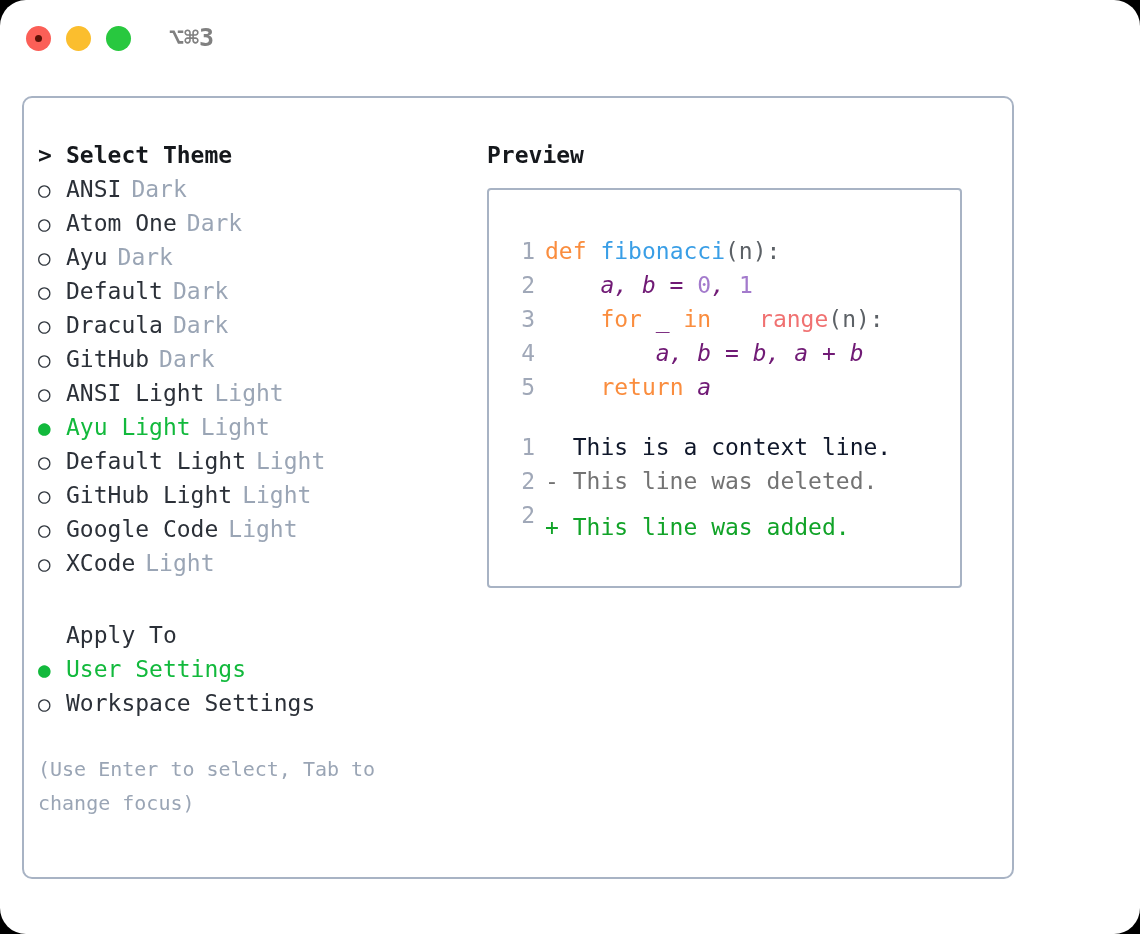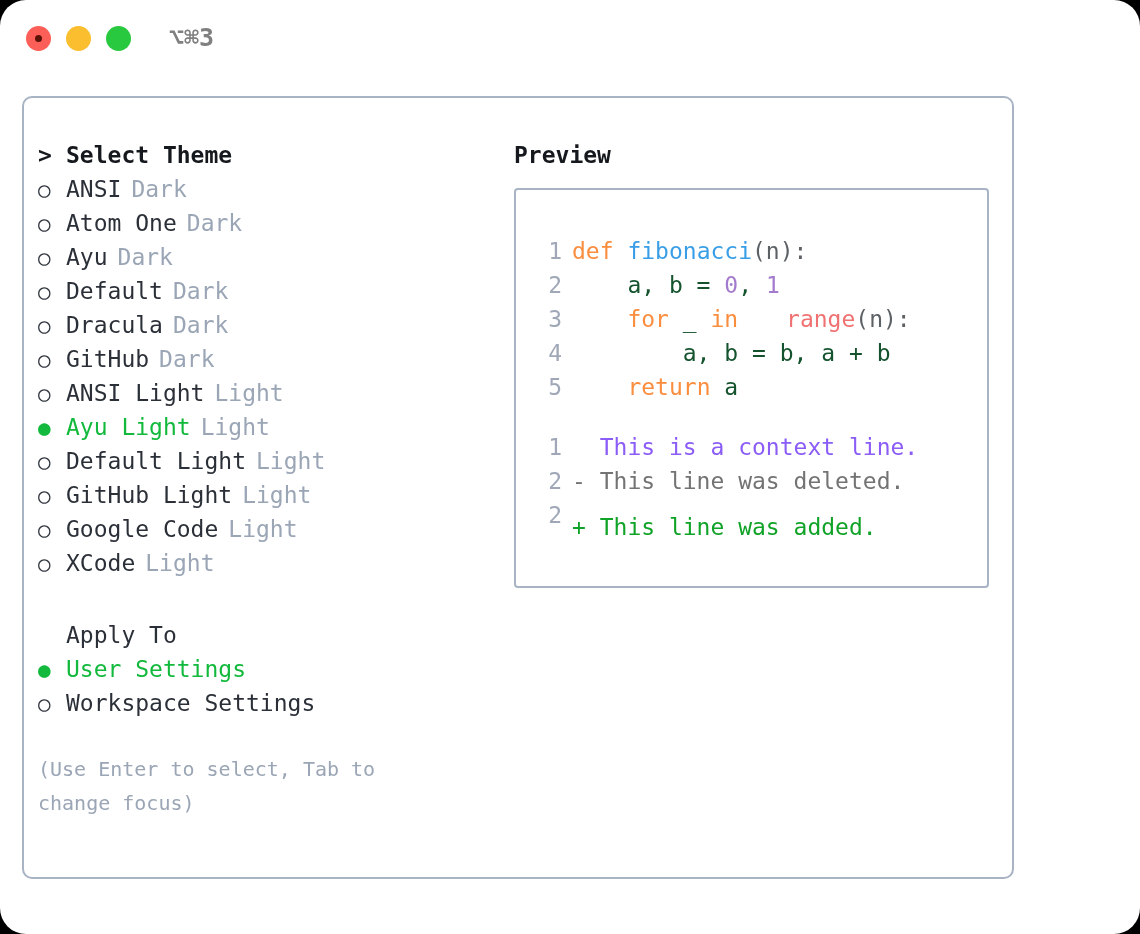--- a/index.html
+++ b/index.html
@@ -111,21 +111,21 @@
     margin-top: 6px;
     font-size: 20px;
     line-height: 34px;
     color: #9AA5B5;
     width: 410px;
   }
 
   
   #right-pane {
     position: absolute;
-    left: 490px;
+    left: 463px;
     top: 44px;
     width: 500px;
   }
   #preview-title {
     font-size: 23px;
     font-weight: bold;
     color: #15181C;
     margin-bottom: 20px;
     white-space: pre;
   }
@@ -158,25 +158,25 @@
     color: #A0A8B8;
     padding-right: 10px;
   }
   .code-text { white-space: pre; }
 
   
   .tok-kw   { color: #FA8D3E; }
   .tok-fn   { color: #399EE6; }
   .tok-bi   { color: #F07171; margin-left: 34px; }
   .tok-num  { color: #A37ACC; }
-  .tok-pln  { color: #14532d; }
+  .tok-pln  { color: #701a75; font-style: italic; }
   .tok-punc { color: #5C6166; }
 
   
-  .diff-ctx { color: #8b5cf6; }
+  .diff-ctx { color: #0f172a; }
   .diff-del { color: #737373; }
   .diff-add { color: #11A328; margin-top: 12px; }
 
   .gap { height: 26px; }
 </style>
 </head>
 <body>
 
 <div id="window">
 

